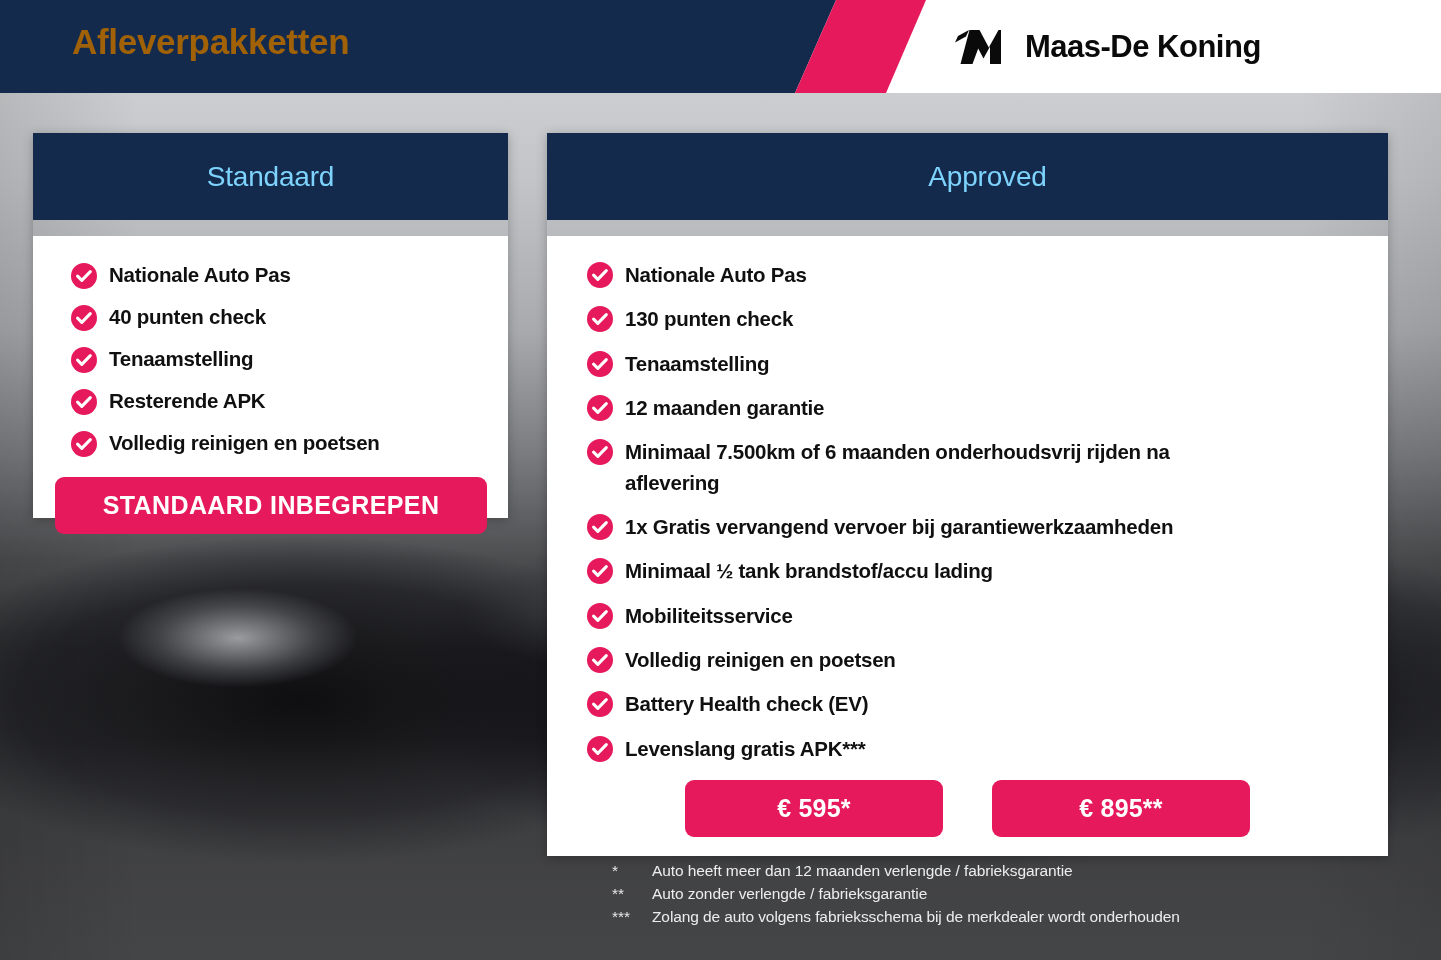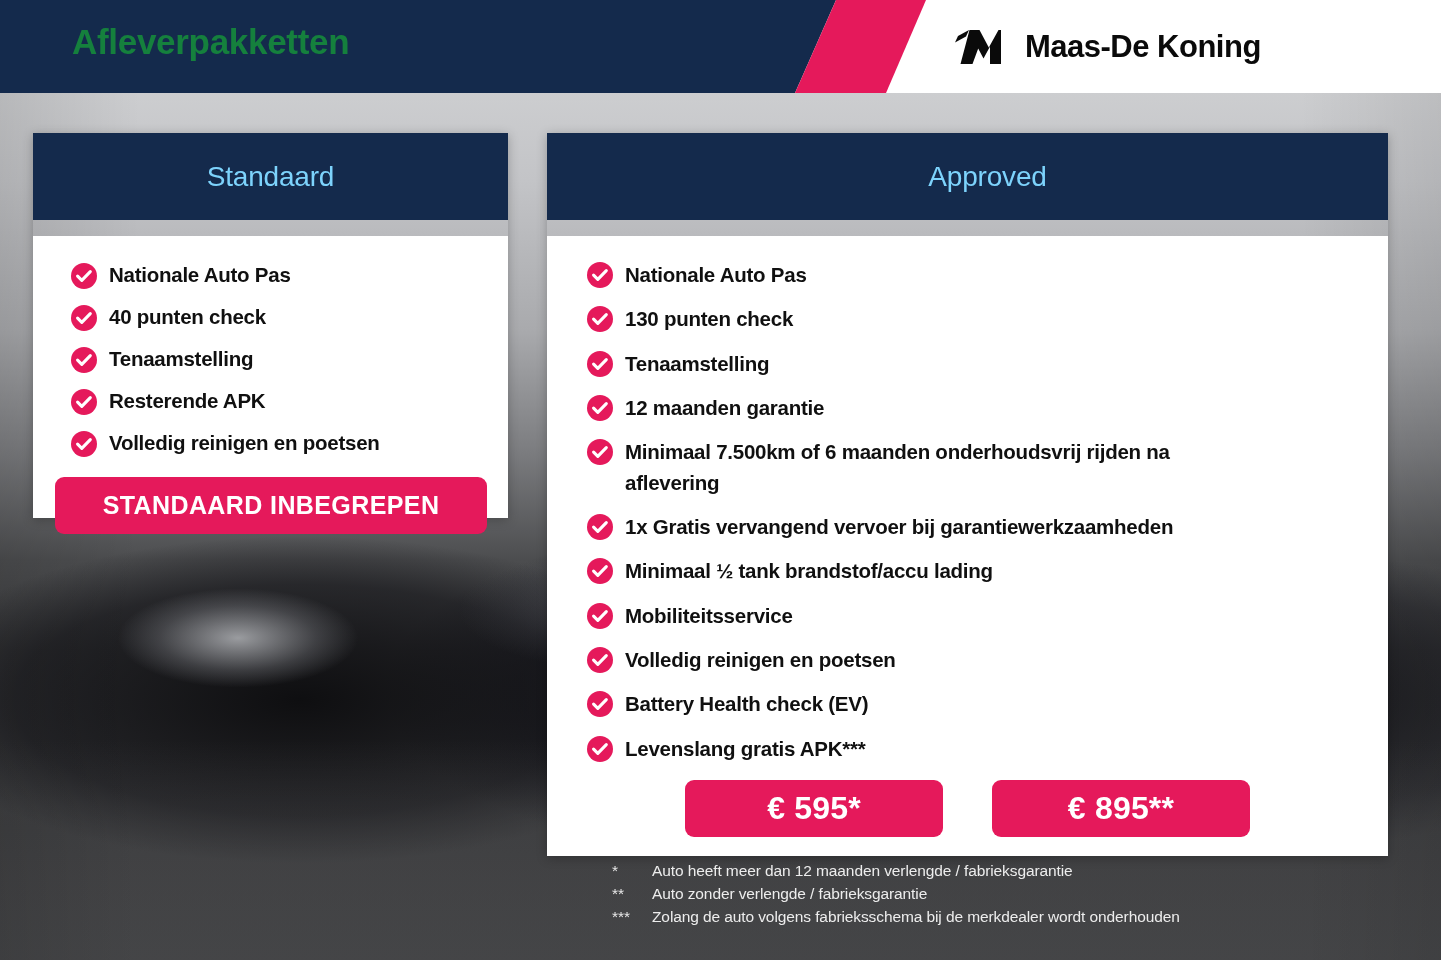--- a/index.html
+++ b/index.html
@@ -90,21 +90,21 @@
     left: 0; top: 0;
     width: 960px; height: 93px;
     background: #e5195b;
     clip-path: polygon(836px 0, 926px 0, 886px 93px, 795px 93px);
   }
   .header-title {
     position: absolute;
     left: 72px; top: 22px;
     font-size: 35px;
     font-weight: 700;
-    color: #15803d;
+    color: #a16207;
     letter-spacing: -0.3px;
     white-space: nowrap;
   }
   .brand {
     position: absolute;
     left: 955px; top: 24px;
     display: flex;
     align-items: center;
     gap: 24px;
     height: 46px;
@@ -212,21 +212,21 @@
   }
   .price-row {
     display: flex;
     justify-content: center;
     gap: 49px;
     margin-top: 16px;
   }
   .price-btn {
     width: 258px;
     height: 57px;
-    font-size: 32px;
+    font-size: 25px;
   }
 
   
   .footnotes {
     position: absolute;
     left: 612px; top: 862px;
     width: 790px;
   }
   .fn-row {
     display: flex;

